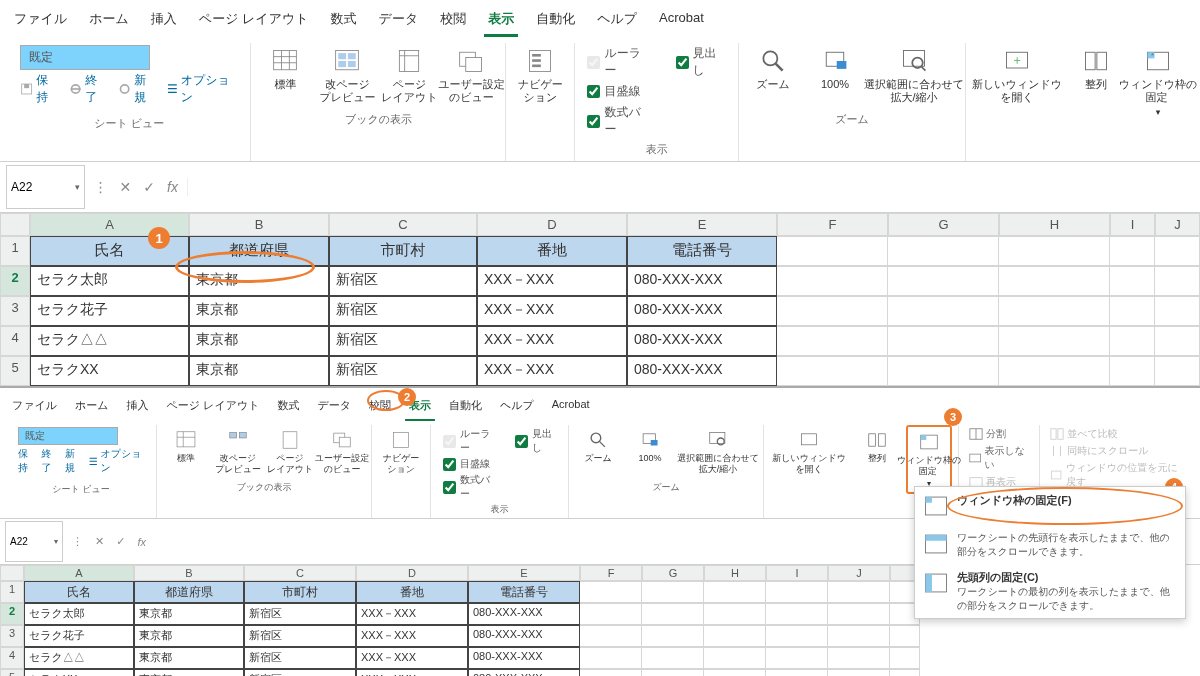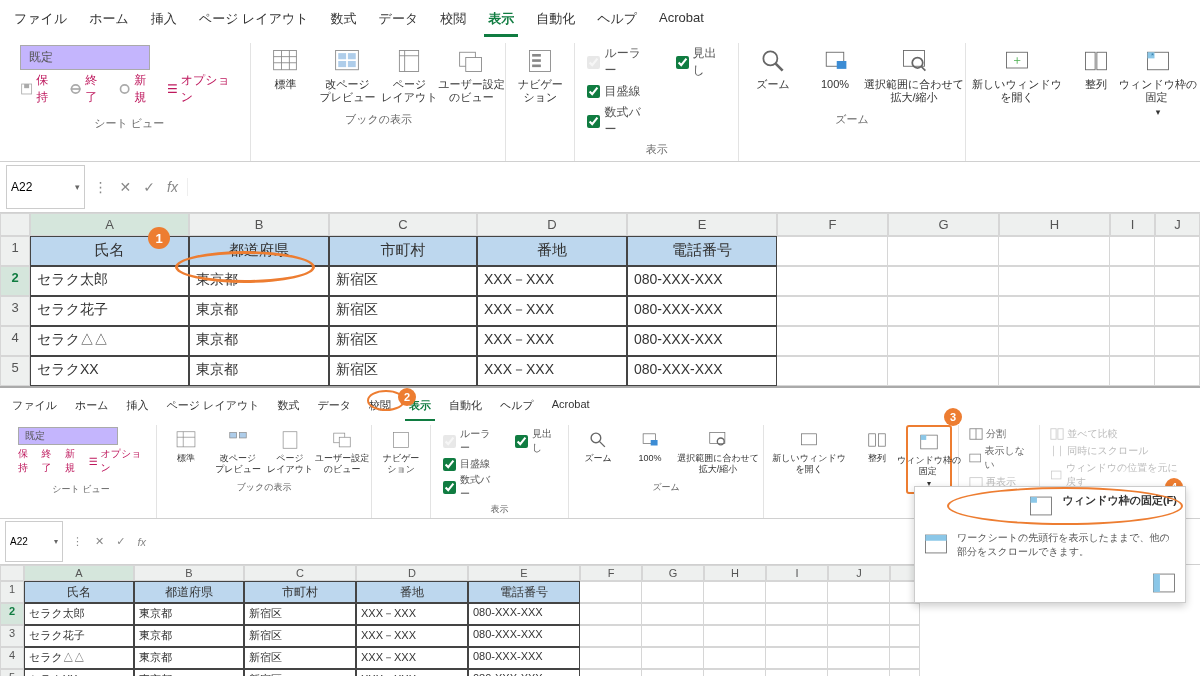--- a/index.html
+++ b/index.html
@@ -17,22 +17,22 @@
 .ribbon-group:last-child { border-right: none; }
 .ribbon-row { display: flex; align-items: flex-start; gap: 6px; }
 .ribbon-group-label { color: #666; font-size: 11px; margin: 4px 0 4px 0; }
 
 .r-btn-big { display: flex; flex-direction: column; align-items: center; justify-content: flex-start; width: 56px; padding: 4px 2px; gap: 3px; font-size: 11px; text-align: center; line-height: 1.2; }
 .r-btn-big.wide { width: 90px; }
 .r-icon { width: 28px; height: 28px; display: flex; align-items: center; justify-content: center; }
 .r-icon svg { width: 100%; height: 100%; }
 
 .sheet-gallery { display: flex; flex-direction: column; gap: 2px; padding: 2px 6px; margin-bottom: 4px; }
-.sheet-gallery-input { border: 1px solid #aaa; background: #c4b5fd; padding: 3px 8px; font-size: 12px; width: 130px; color: #555; }
-.sheet-gallery-row { display: flex; gap: 10px; color: #be185d; font-size: 12px; align-items: flex-end; }
+.sheet-gallery-input { border: 1px solid #aaa; background: #7dd3fc; padding: 3px 8px; font-size: 12px; width: 130px; color: #555; }
+.sheet-gallery-row { display: flex; gap: 10px; color: #0369a1; font-size: 12px; align-items: flex-end; }
 .sheet-gallery-row span { display: flex; align-items: center; gap: 3px; }
 
 .check-col { display: flex; flex-direction: column; gap: 4px; padding: 2px 6px 0 6px; font-size: 12px; color: #555; }
 .check-col label { display: flex; align-items: center; gap: 4px; }
 .check-col input { width: 13px; height: 13px; accent-color: #107c41; }
 .check-col input.gray { opacity: .5; }
 
 .formula-bar { display: flex; align-items: center; gap: 6px; border-bottom: 1px solid #d0d0d0; padding: 3px 6px; }
 .name-box { display: flex; align-items: center; border: 1px solid #ccc; padding: 14px 4px; gap: 4px; }
 .name-box input { border: 0; width: 60px; font-size: 12px; outline: none; }
@@ -75,21 +75,21 @@
 .excel-bot .fb-btn { font-size: 11px; }
 
 .grid-bot { grid-template-columns: 24px 110px 110px 112px 112px 112px 62px 62px 62px 62px 62px 30px; }
 .grid-bot .hdr.col { font-size: 11px; padding: 1px 0; }
 .grid-bot .hdr.row { font-size: 11px; padding: 1px 0; }
 .grid-bot .cell { font-size: 11px; padding: 2px 4px; height: 22px; }
 .grid-bot .tbl-hdr { font-size: 12px; }
 
 
 .freeze-popup { position: absolute; right: 14px; top: 96px; width: 272px; background: #fff; border: 1px solid #ccc; box-shadow: 0 3px 8px rgba(0,0,0,.2); font-size: 10px; z-index: 5; }
-.freeze-item { display: flex; gap: 8px; padding: 6px 8px; justify-content: flex-end; }
+.freeze-item { display: flex; gap: 8px; padding: 6px 8px; }
 .freeze-ic { width: 26px; height: 26px; flex: none; }
 .freeze-txt b { display: block; font-size: 11px; }
 .freeze-txt span { color: #555; line-height: 1.35; display: block; }
 
 
 .side-mini { display: flex; flex-direction: column; gap: 3px; padding: 2px 4px; font-size: 10px; color: #666; }
 .side-mini div { display: flex; align-items: center; gap: 3px; }
 .side-mini.disabled { color: #bbb; }
 .side-ic { width: 14px; height: 14px; }
 
@@ -665,20 +665,24 @@
         </svg>
       <div class="freeze-txt">
           <span>ワークシートの先頭行を表示したままで、他の部分をスクロールできます。</span>
         </div>
     </div>
     <div class="freeze-item">
       <svg class="freeze-ic" viewBox="0 0 32 32">
           <rect x="3" y="5" width="26" height="22" fill="none" stroke="#666"></rect>
           <rect x="3" y="5" width="8" height="22" fill="#8bc7e8"></rect>
         </svg>
+      <div class="freeze-txt">
+          <b>先頭列の固定(C)</b>
+          <span>ワークシートの最初の列を表示したままで、他の部分をスクロールできます。</span>
+        </div>
     </div>
     <div class="circle-anno" style="left:32px;top:0;width:236px;height:38px;border-width:2px"></div>
   </div>
   <div class="badge" style="right:17px;top:88px;width:18px;height:18px;font-size:11px">4</div>
 
   <div class="formula-bar">
     <div class="name-box">
         <input value="A22" style="">
         <span style="font-size:8px;color:#666">▾</span>
       </div>

